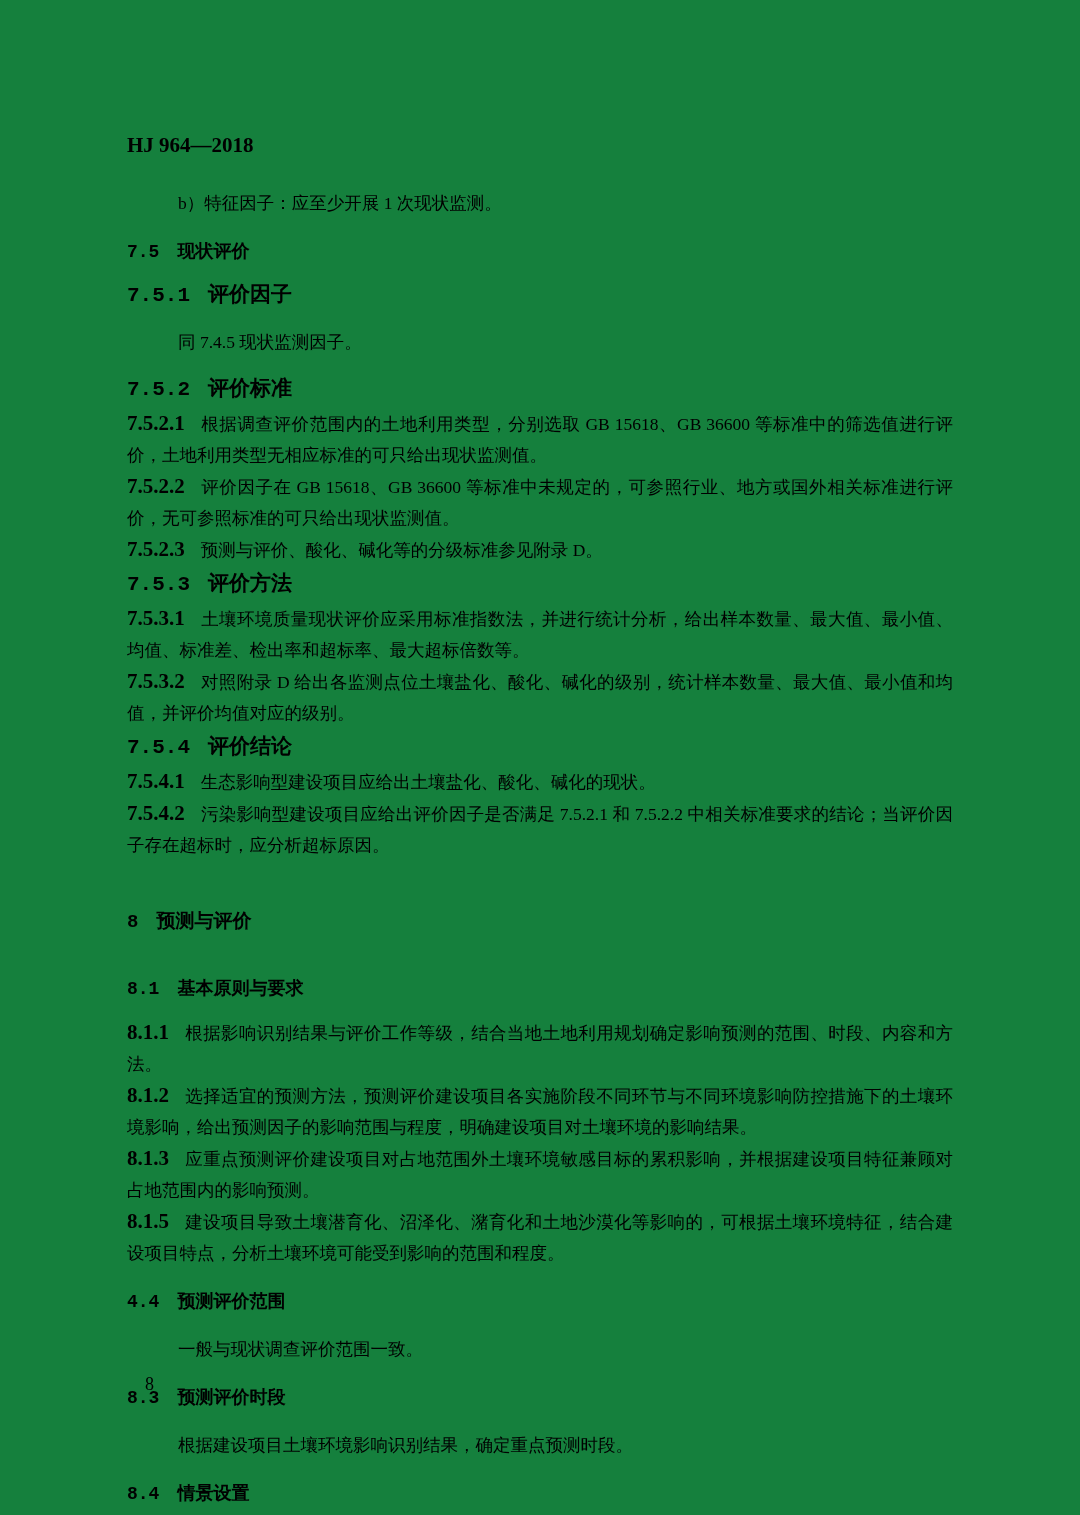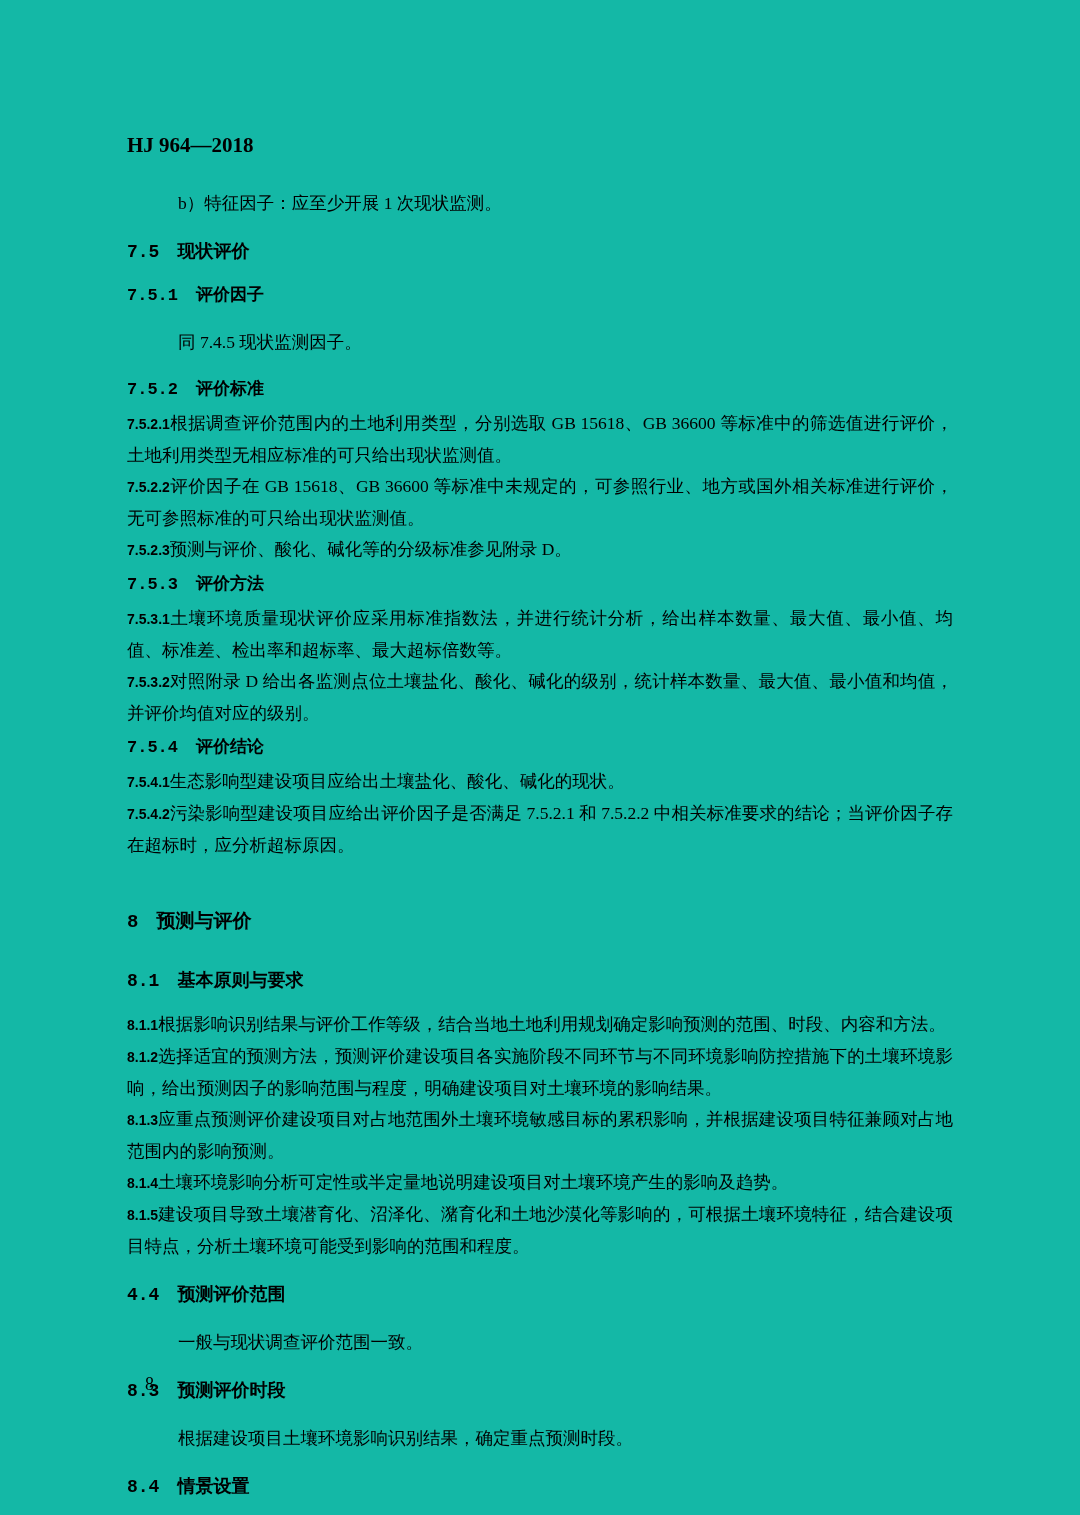--- a/index.html
+++ b/index.html
@@ -4,21 +4,21 @@
 <style>
   html, body {
     margin: 0;
     padding: 0;
     background: #ffffff;
   }
   .page {
     position: relative;
     width: 1080px;
     height: 1515px;
-    background: #14b8a6;
+    background: #15803d;
     color: #000000;
     font-family: "Liberation Serif", "DejaVu Serif", serif;
     overflow: hidden;
   }
   .doc-content {
     position: absolute;
     left: 127px;
     top: 132px;
     width: 826px;
   }
@@ -36,41 +36,42 @@
     text-indent: 35px;
     text-align: justify;
   }
   p.clause {
     font-size: 17.5px;
     line-height: 31px;
     margin: 0;
     text-align: justify;
   }
   p.clause .cnum {
-    font-family: Liberation Sans, sans-serif;
+    font-family: Liberation Serif, serif;
     font-weight: bold;
-    font-size: 14px;
+    font-size: 21px;
+    margin-right: 16px;
   }
   .heading {
     font-family: Liberation Mono, monospace;
     font-weight: bold;
   }
   .heading .hnum { margin-right: 18px; }
   .heading.h1 {
     font-size: 19px;
     line-height: 31px;
-    margin: 46px 0 28px 0;
+    margin: 46px 0 36px 0;
   }
   .heading.h2 {
     font-size: 18px;
     line-height: 31px;
     margin: 18px 0 12px 0;
   }
   .heading.h3 {
-    font-size: 17px;
+    font-size: 21px;
     line-height: 31px;
     margin: 3px 0 3px 0;
   }
   .page-number {
     position: absolute;
     left: 145px;
     top: 1372px;
     font-size: 18px;
     line-height: 24px;
   }
@@ -94,21 +95,20 @@
       <p class="clause"><span class="cnum">7.5.3.1</span><span>土壤环境质量现状评价应采用标准指数法，并进行统计分析，给出样本数量、最大值、最小值、均值、标准差、检出率和超标率、最大超标倍数等。</span></p>
       <p class="clause"><span class="cnum">7.5.3.2</span><span>对照附录 D 给出各监测点位土壤盐化、酸化、碱化的级别，统计样本数量、最大值、最小值和均值，并评价均值对应的级别。</span></p>
       <div class="heading h3"><span class="hnum">7.5.4</span><span>评价结论</span></div>
       <p class="clause"><span class="cnum">7.5.4.1</span><span>生态影响型建设项目应给出土壤盐化、酸化、碱化的现状。</span></p>
       <p class="clause"><span class="cnum">7.5.4.2</span><span>污染影响型建设项目应给出评价因子是否满足 7.5.2.1 和 7.5.2.2 中相关标准要求的结论；当评价因子存在超标时，应分析超标原因。</span></p>
       <div class="heading h1"><span class="hnum">8</span><span>预测与评价</span></div>
       <div class="heading h2"><span class="hnum">8.1</span><span>基本原则与要求</span></div>
       <p class="clause"><span class="cnum">8.1.1</span><span>根据影响识别结果与评价工作等级，结合当地土地利用规划确定影响预测的范围、时段、内容和方法。</span></p>
       <p class="clause"><span class="cnum">8.1.2</span><span>选择适宜的预测方法，预测评价建设项目各实施阶段不同环节与不同环境影响防控措施下的土壤环境影响，给出预测因子的影响范围与程度，明确建设项目对土壤环境的影响结果。</span></p>
       <p class="clause"><span class="cnum">8.1.3</span><span>应重点预测评价建设项目对占地范围外土壤环境敏感目标的累积影响，并根据建设项目特征兼顾对占地范围内的影响预测。</span></p>
-      <p class="clause"><span class="cnum">8.1.4</span><span>土壤环境影响分析可定性或半定量地说明建设项目对土壤环境产生的影响及趋势。</span></p>
       <p class="clause"><span class="cnum">8.1.5</span><span>建设项目导致土壤潜育化、沼泽化、潴育化和土地沙漠化等影响的，可根据土壤环境特征，结合建设项目特点，分析土壤环境可能受到影响的范围和程度。</span></p>
       <div class="heading h2"><span class="hnum">4.4</span><span>预测评价范围</span></div>
       <p class="plain">一般与现状调查评价范围一致。</p>
       <div class="heading h2"><span class="hnum">8.3</span><span>预测评价时段</span></div>
       <p class="plain">根据建设项目土壤环境影响识别结果，确定重点预测时段。</p>
       <div class="heading h2"><span class="hnum">8.4</span><span>情景设置</span></div>
       <p class="plain">在影响识别的基础上，根据建设项目特征设定预测情景。</p>
     </div>
   <div class="page-number">8</div>
 </div>

